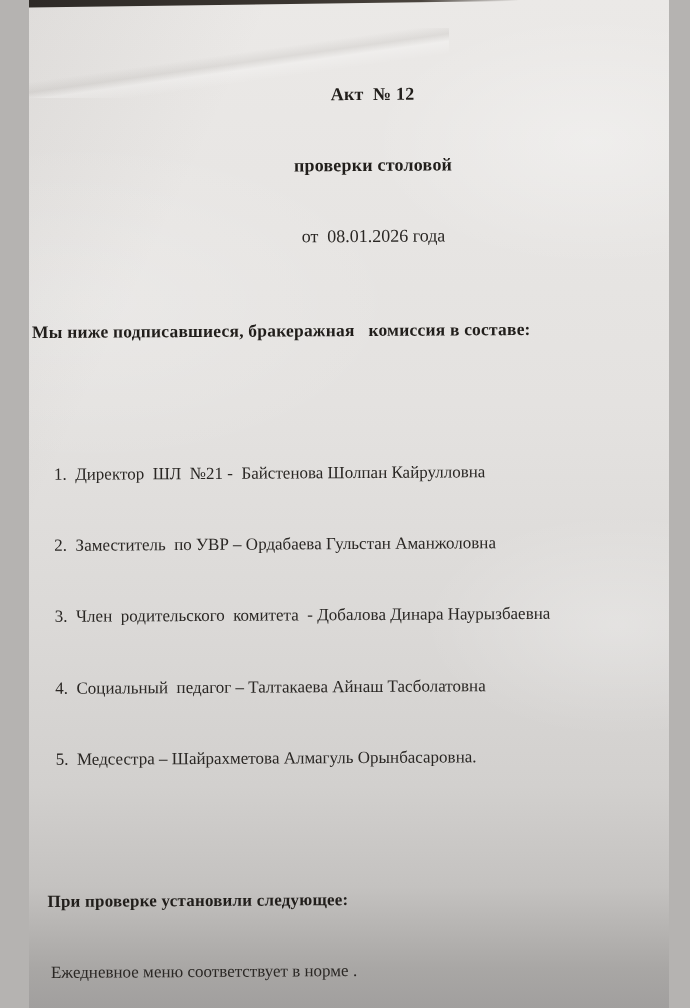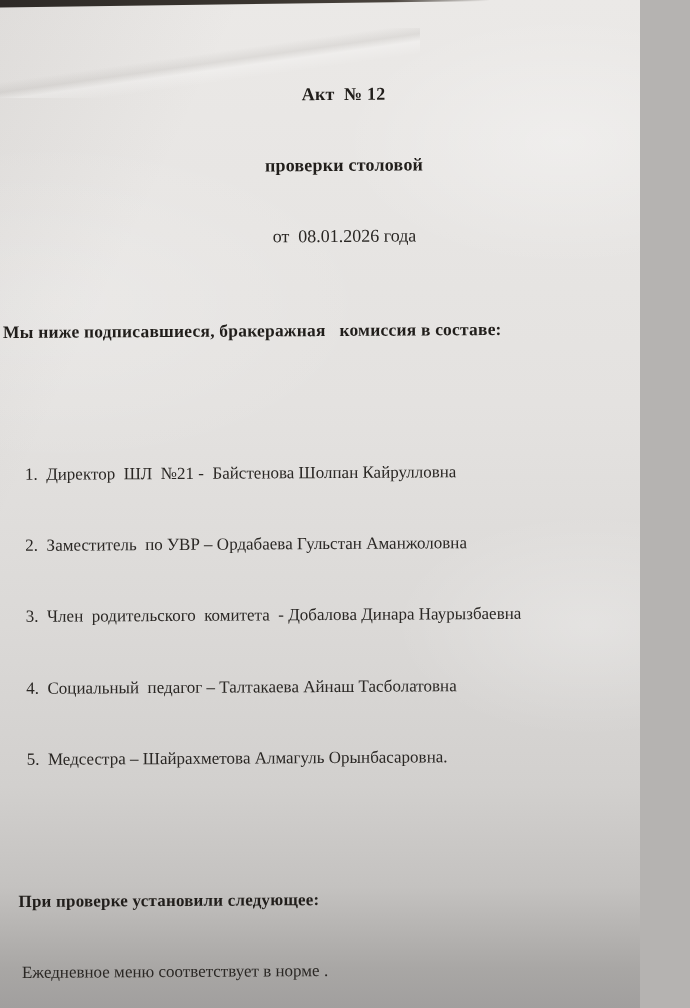--- a/index.html
+++ b/index.html
@@ -12,20 +12,21 @@
   .photo {
     position: relative;
     width: 640px; height: 1008px;
     overflow: hidden;
     background:
       radial-gradient(ellipse 320px 180px at 88% 14%, rgba(255,255,255,0.30), rgba(255,255,255,0) 70%),
       radial-gradient(ellipse 280px 160px at 92% 62%, rgba(255,255,255,0.25), rgba(255,255,255,0) 70%),
       radial-gradient(ellipse 420px 220px at 10% 30%, rgba(255,255,255,0.18), rgba(255,255,255,0) 75%),
       linear-gradient(115deg, rgba(120,115,112,0.10) 0%, rgba(120,115,112,0) 22%),
       linear-gradient(180deg, #ebe9e7 0%, #e4e2e0 40%, #dbd9d7 62%, #d2d0ce 78%, #c4c2c0 88%, #a9a7a5 96%, #a19f9e 100%);
+    margin-left: 29px;
   }
   
   .table-edge {
     position: absolute; top: 0; left: 0;
     width: 490px; height: 9px;
     background: linear-gradient(to right, #2e2a27 0%, #3a3530 55%, #4a443e 80%, rgba(74,68,62,0) 100%);
     clip-path: polygon(0 0, 100% 0, 100% 10%, 0 82%);
   }
   
   .crease {

